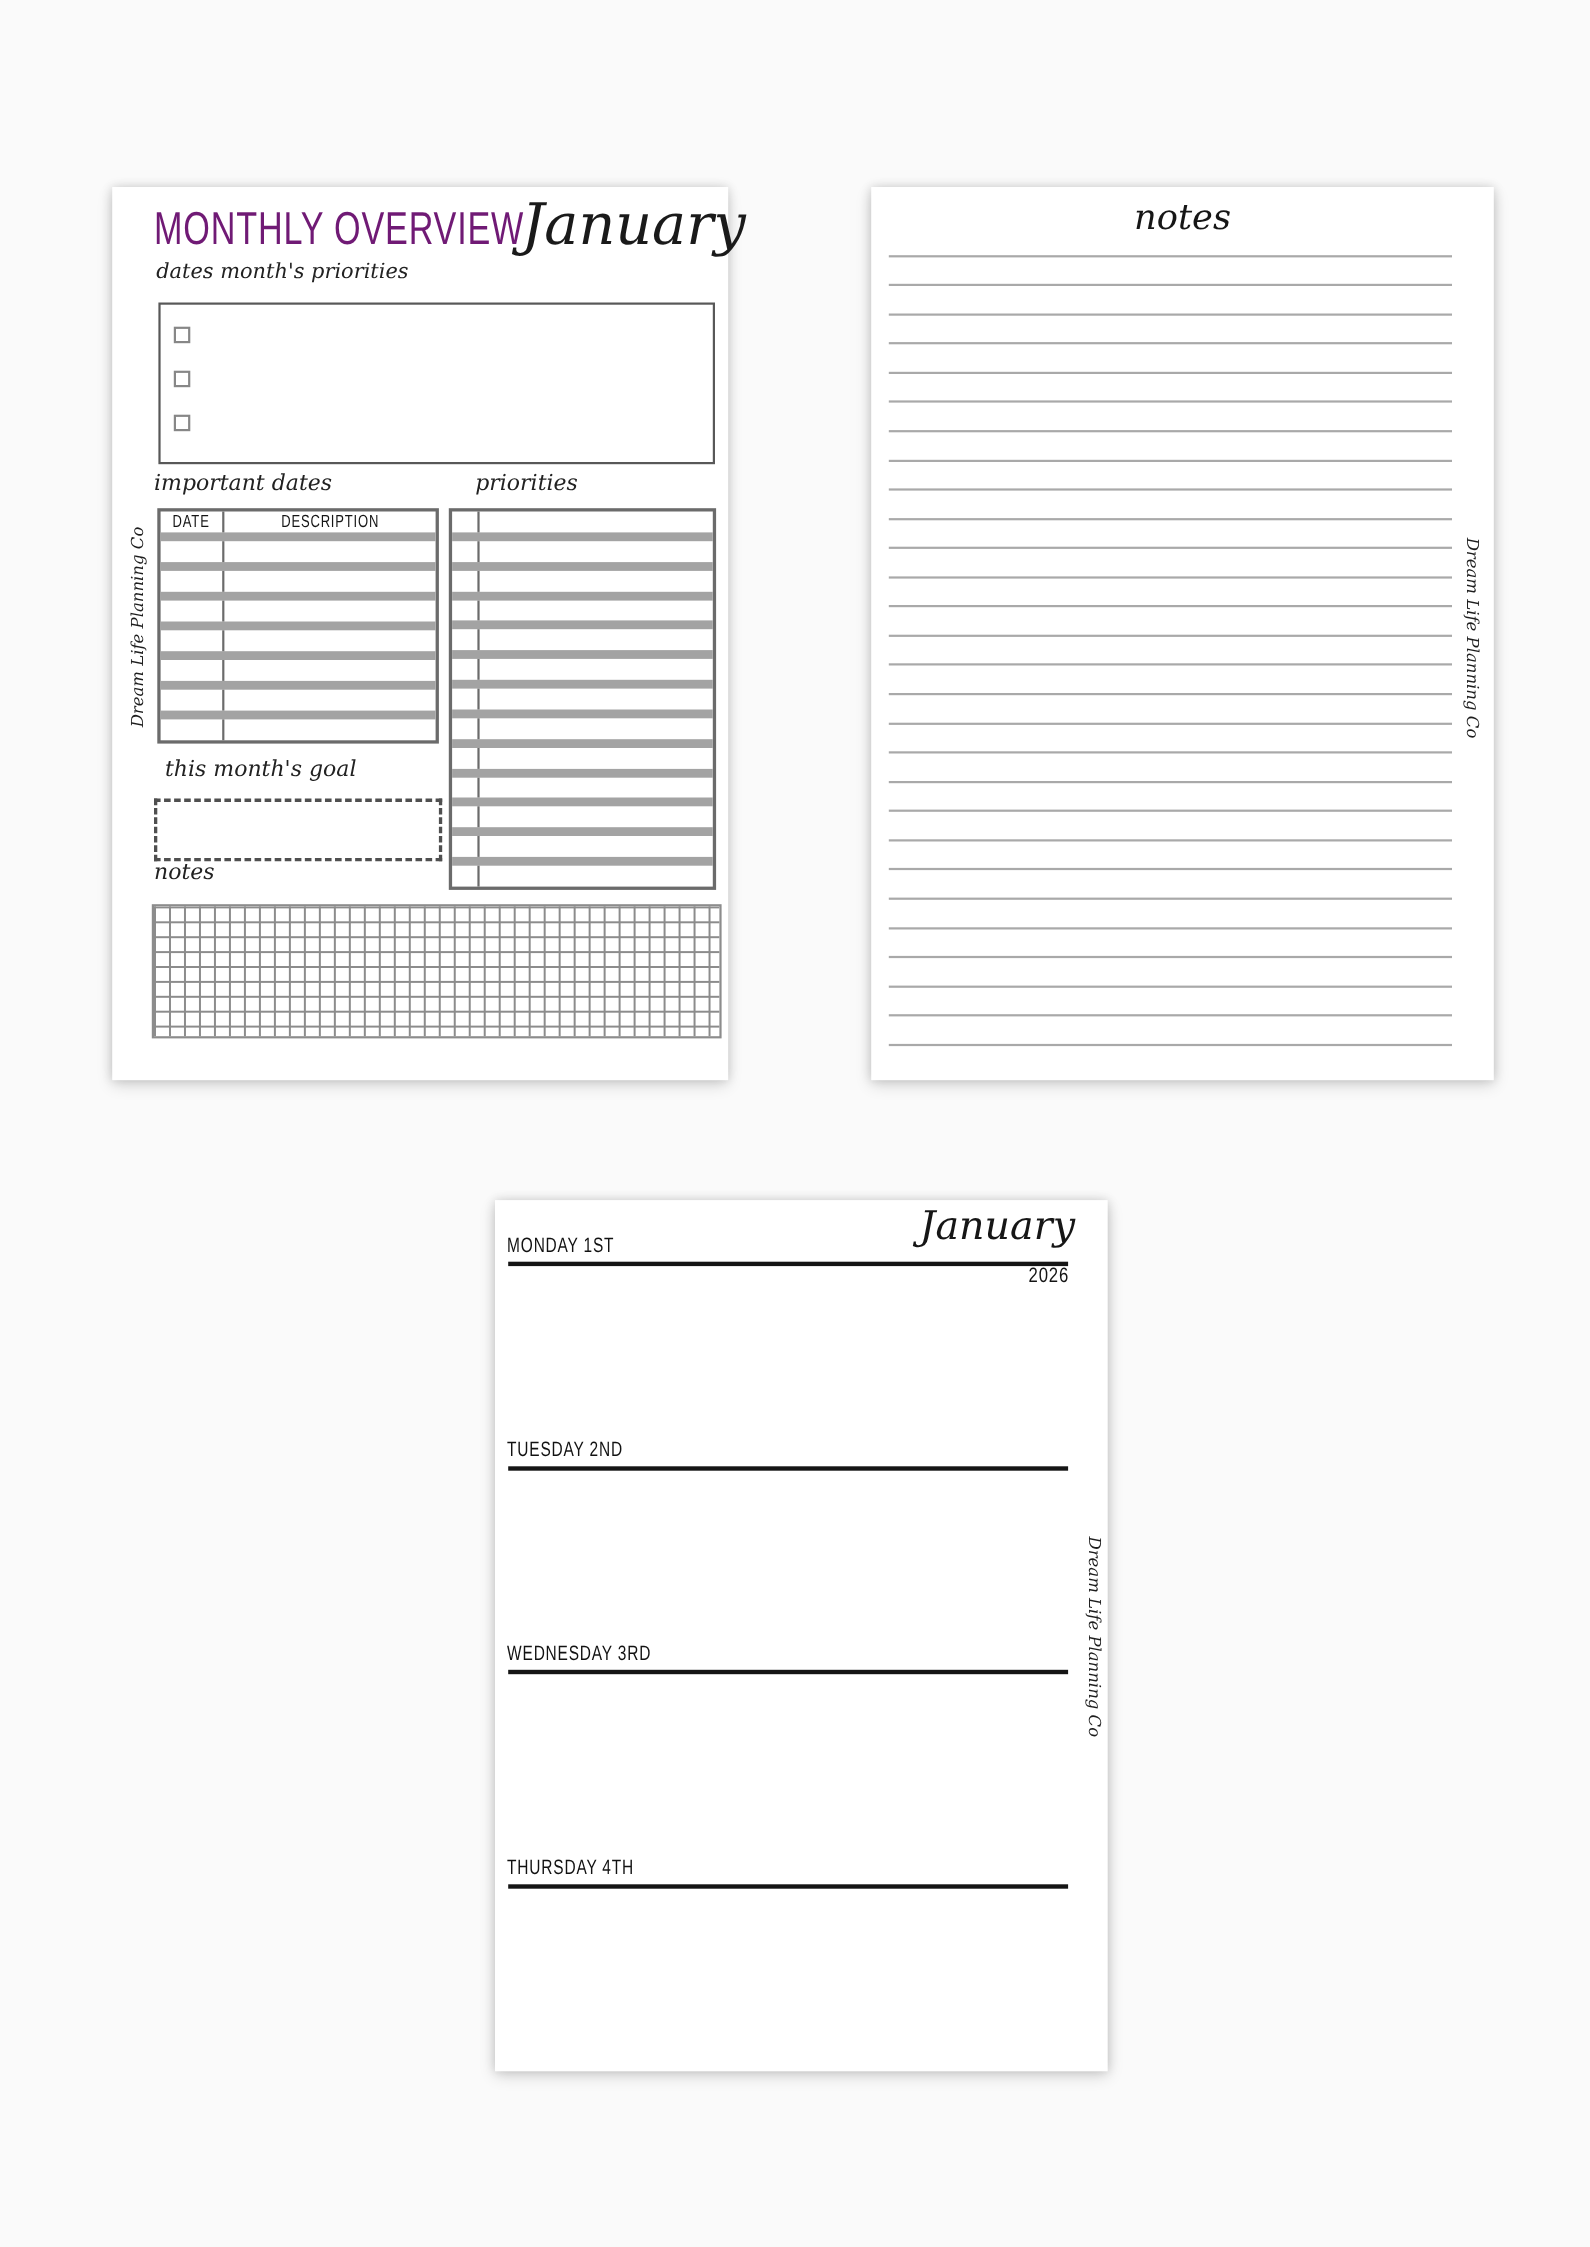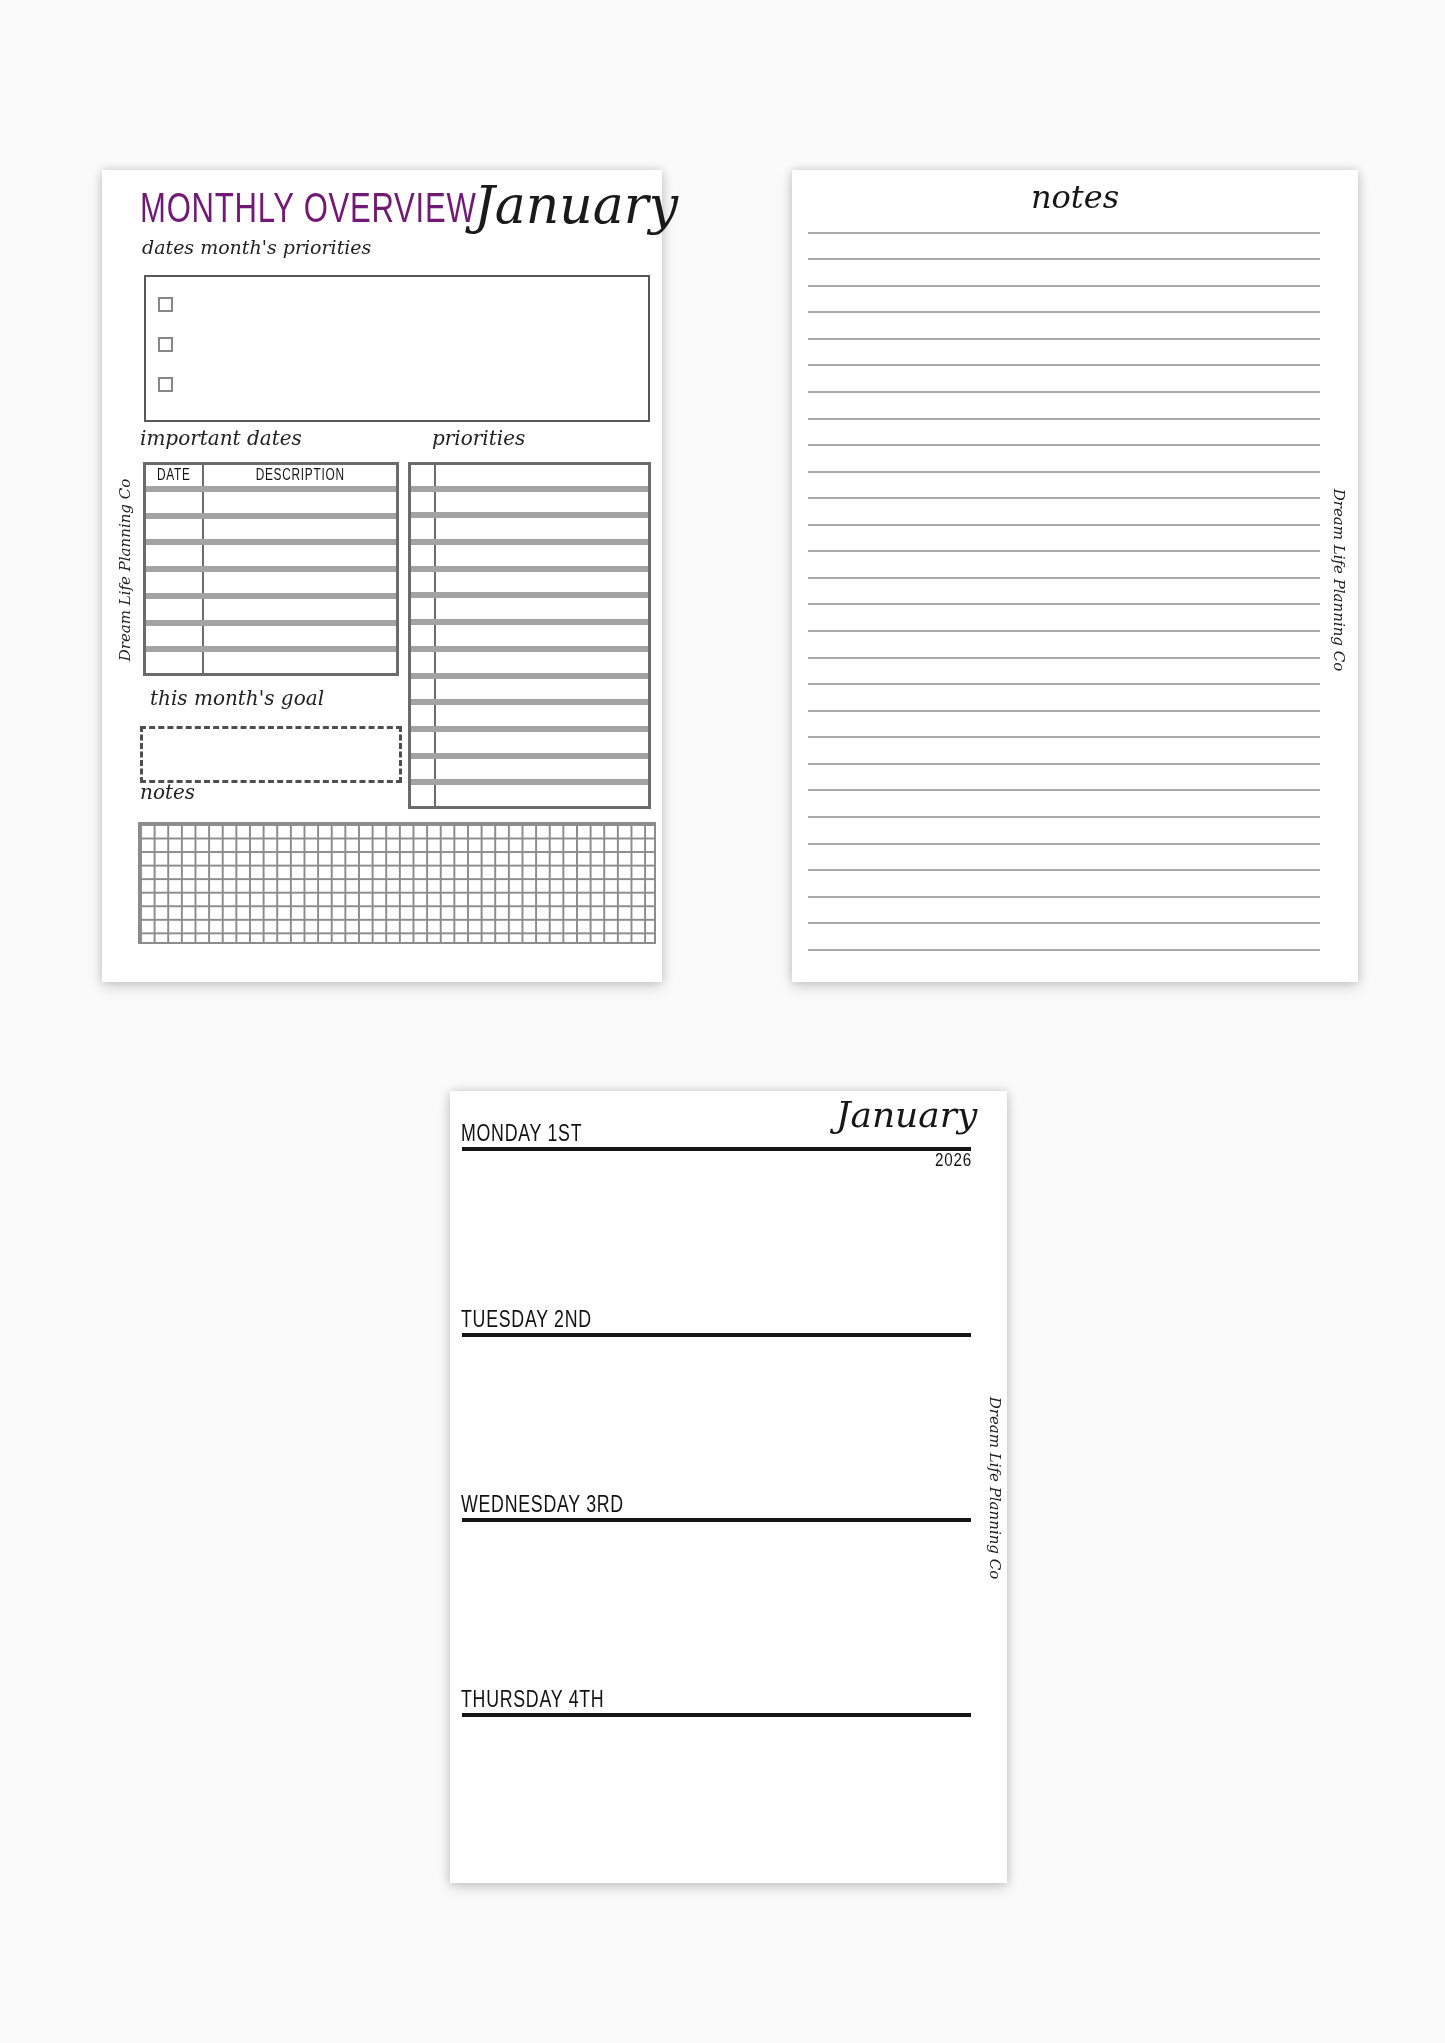--- a/index.html
+++ b/index.html
@@ -25,21 +25,21 @@
   
   .p1-title{position:absolute;left:38px;top:16px;font-size:42px;line-height:44px;color:#701a75;}
   .p1-month{position:absolute;left:372px;top:6px;font-size:52px;line-height:58px;color:#1a1a1a;z-index:3;}
   .p1-pri-label{position:absolute;left:40px;top:66px;font-size:19px;color:#222;}
   .p1-pri-box{position:absolute;left:42px;top:105px;width:506px;height:147px;border:2.5px solid #585858;box-sizing:border-box;}
   .checkbox{position:absolute;left:12px;width:15px;height:15px;border:2.5px solid #878787;box-sizing:border-box;background:#fff;}
   .sec-label{position:absolute;font-size:20px;color:#222;text-align:right;}
 
   .dates-table{position:absolute;left:41px;top:292px;width:256px;height:214px;border:3px solid #6b6b6b;box-sizing:border-box;display:flex;flex-direction:column;}
   .ck-table{position:absolute;left:306px;top:292px;width:243px;height:347px;border:3px solid #6b6b6b;box-sizing:border-box;display:flex;flex-direction:column;}
-  .t-row{flex:1;display:flex;border-bottom:6px solid #a3a3a3;box-sizing:border-box;min-height:0;}
+  .t-row{flex:1;display:flex;border-bottom:8px solid #a3a3a3;box-sizing:border-box;min-height:0;}
   .t-row:last-child{border-bottom:none;}
   .cell{box-sizing:border-box;}
   .cell.first{width:58px;border-right:2.5px solid #6b6b6b;display:flex;align-items:center;justify-content:center;}
   .ck-table .cell.first{width:25px;}
   .cell.rest{flex:1;display:flex;align-items:center;justify-content:center;}
   .hdr-txt{font-size:16px;transform:scaleX(.74);letter-spacing:1px;white-space:nowrap;color:#151515;}
 
   .goal-box{position:absolute;left:38px;top:556px;width:262px;height:57px;border:3px dashed #4f4f4f;box-sizing:border-box;}
   .notes-grid{
     position:absolute;left:36px;top:652px;width:518px;height:122px;
@@ -57,21 +57,21 @@
   .rot-cw{transform:rotate(90deg);}
 
   
   .p2-title{position:absolute;left:0;right:0;top:8px;text-align:center;font-size:32px;color:#161616;}
   .lines-wrap{position:absolute;left:16px;top:37px;width:512px;}
   .ruled-line{height:26.57px;border-bottom:2px solid #a9a9a9;box-sizing:border-box;}
 
   
   .p3-month{position:absolute;left:386px;top:2px;font-size:36px;line-height:44px;color:#161616;z-index:2;}
   .p3-year{position:absolute;left:458px;top:58px;width:64px;text-align:right;font-size:19px;letter-spacing:1px;transform:scaleX(.8);transform-origin:100% 50%;color:#141414;}
-  .day-label{position:absolute;left:11px;font-size:24px;line-height:24px;color:#121212;}
+  .day-label{position:absolute;left:11px;font-size:19px;line-height:24px;color:#121212;}
   .day-line{position:absolute;left:12px;width:509px;height:4px;background:#151515;}
 </style>
 </head>
 <body>
 
 <div class="canvas">
 
   <div class="page" id="page1">
     <div class="p1-title"><span class="cond">MONTHLY OVERVIEW</span></div>
     <div class="p1-month script">January</div>

